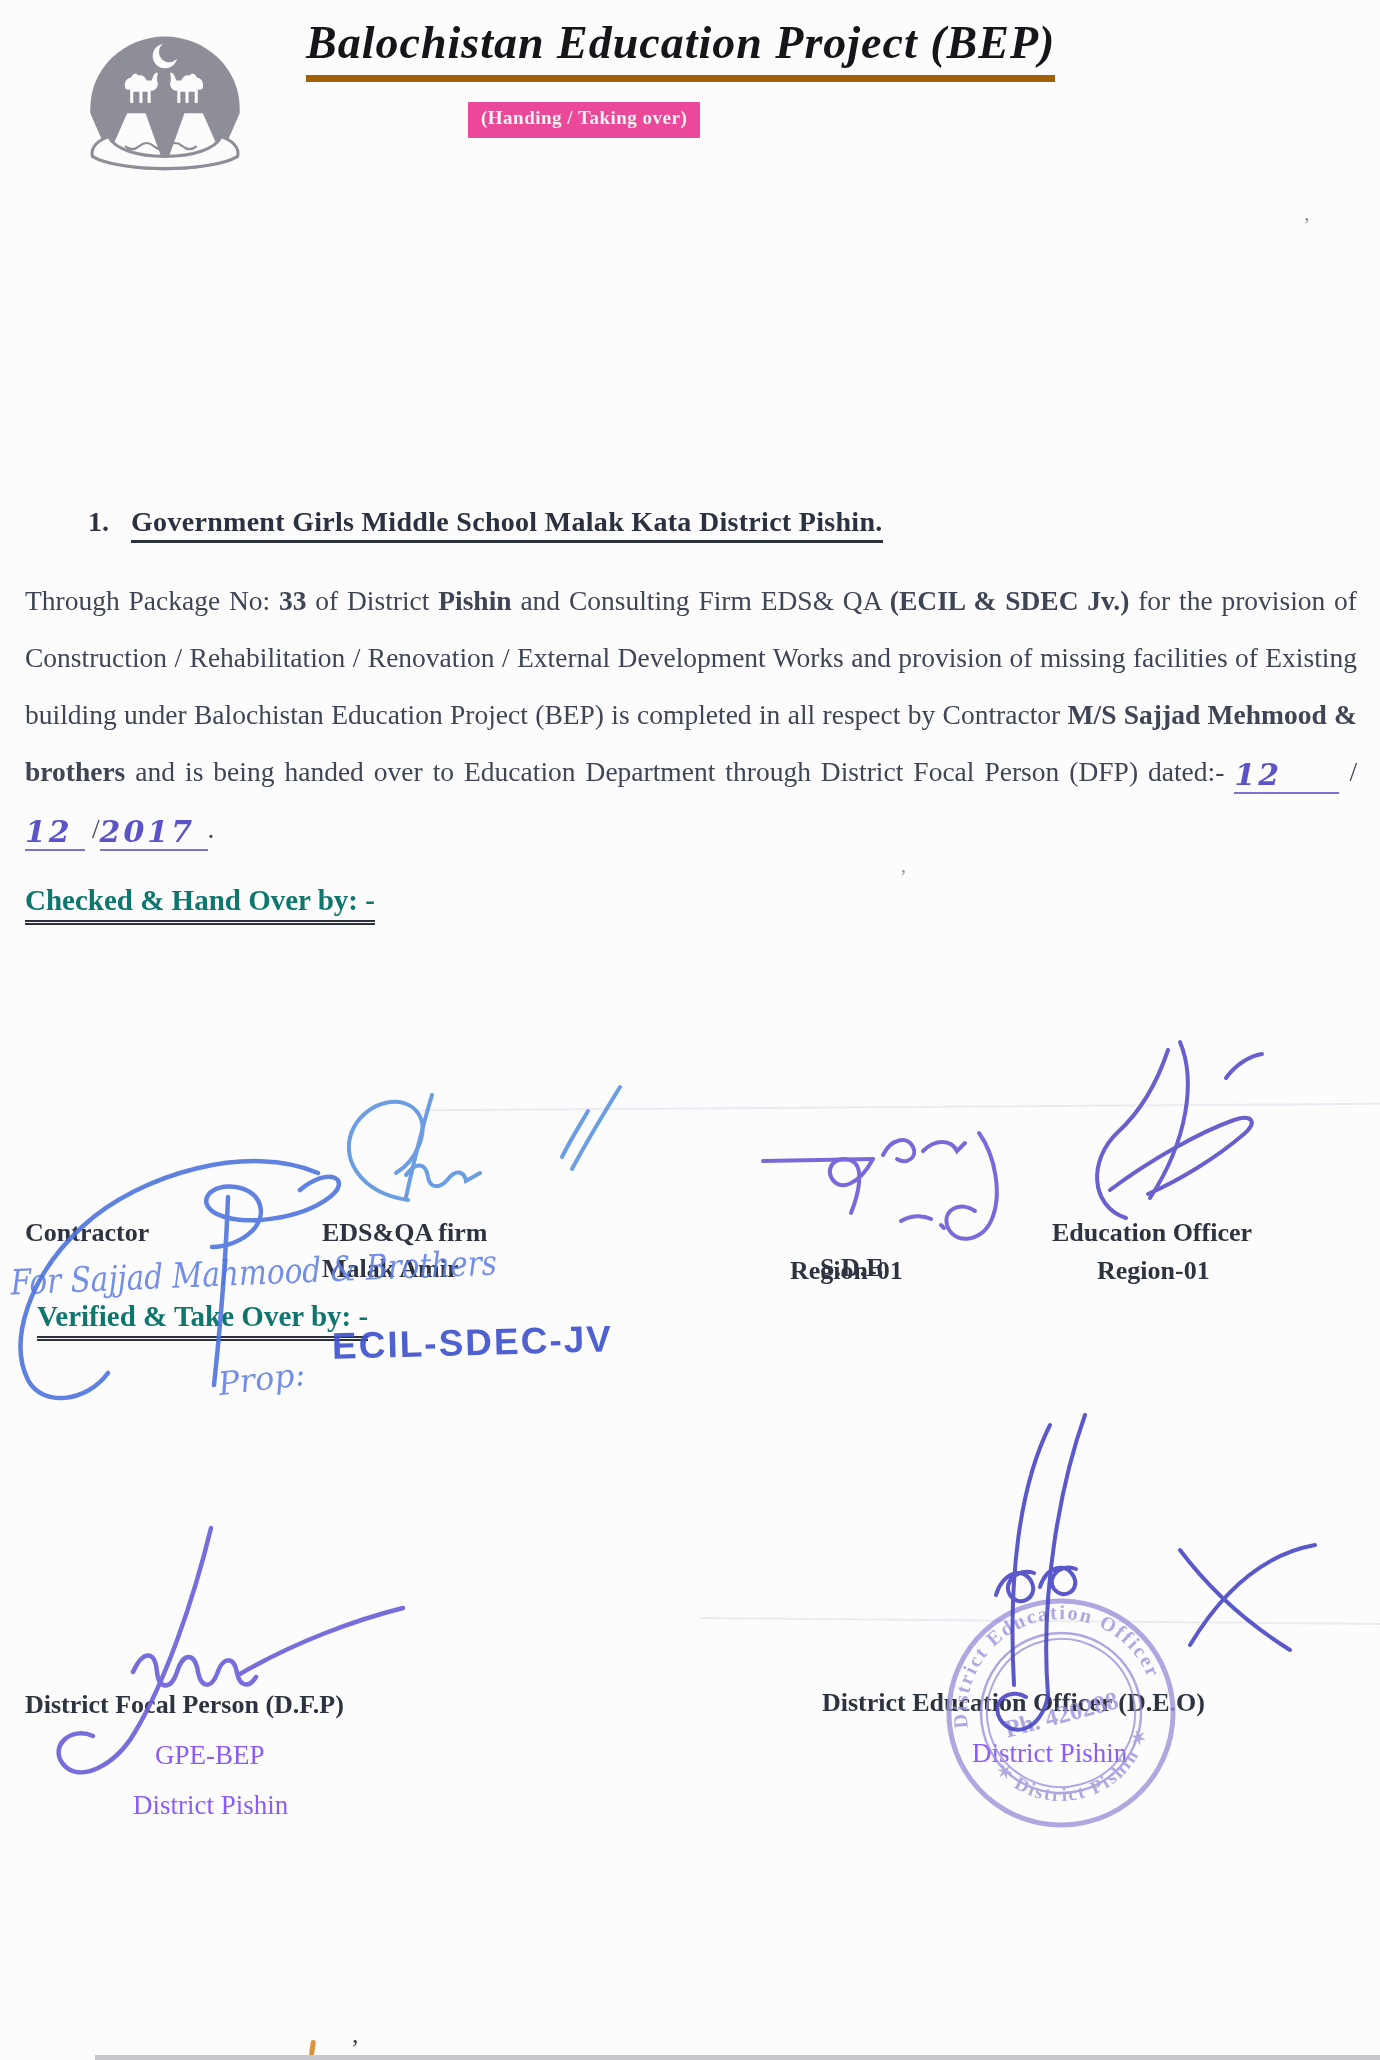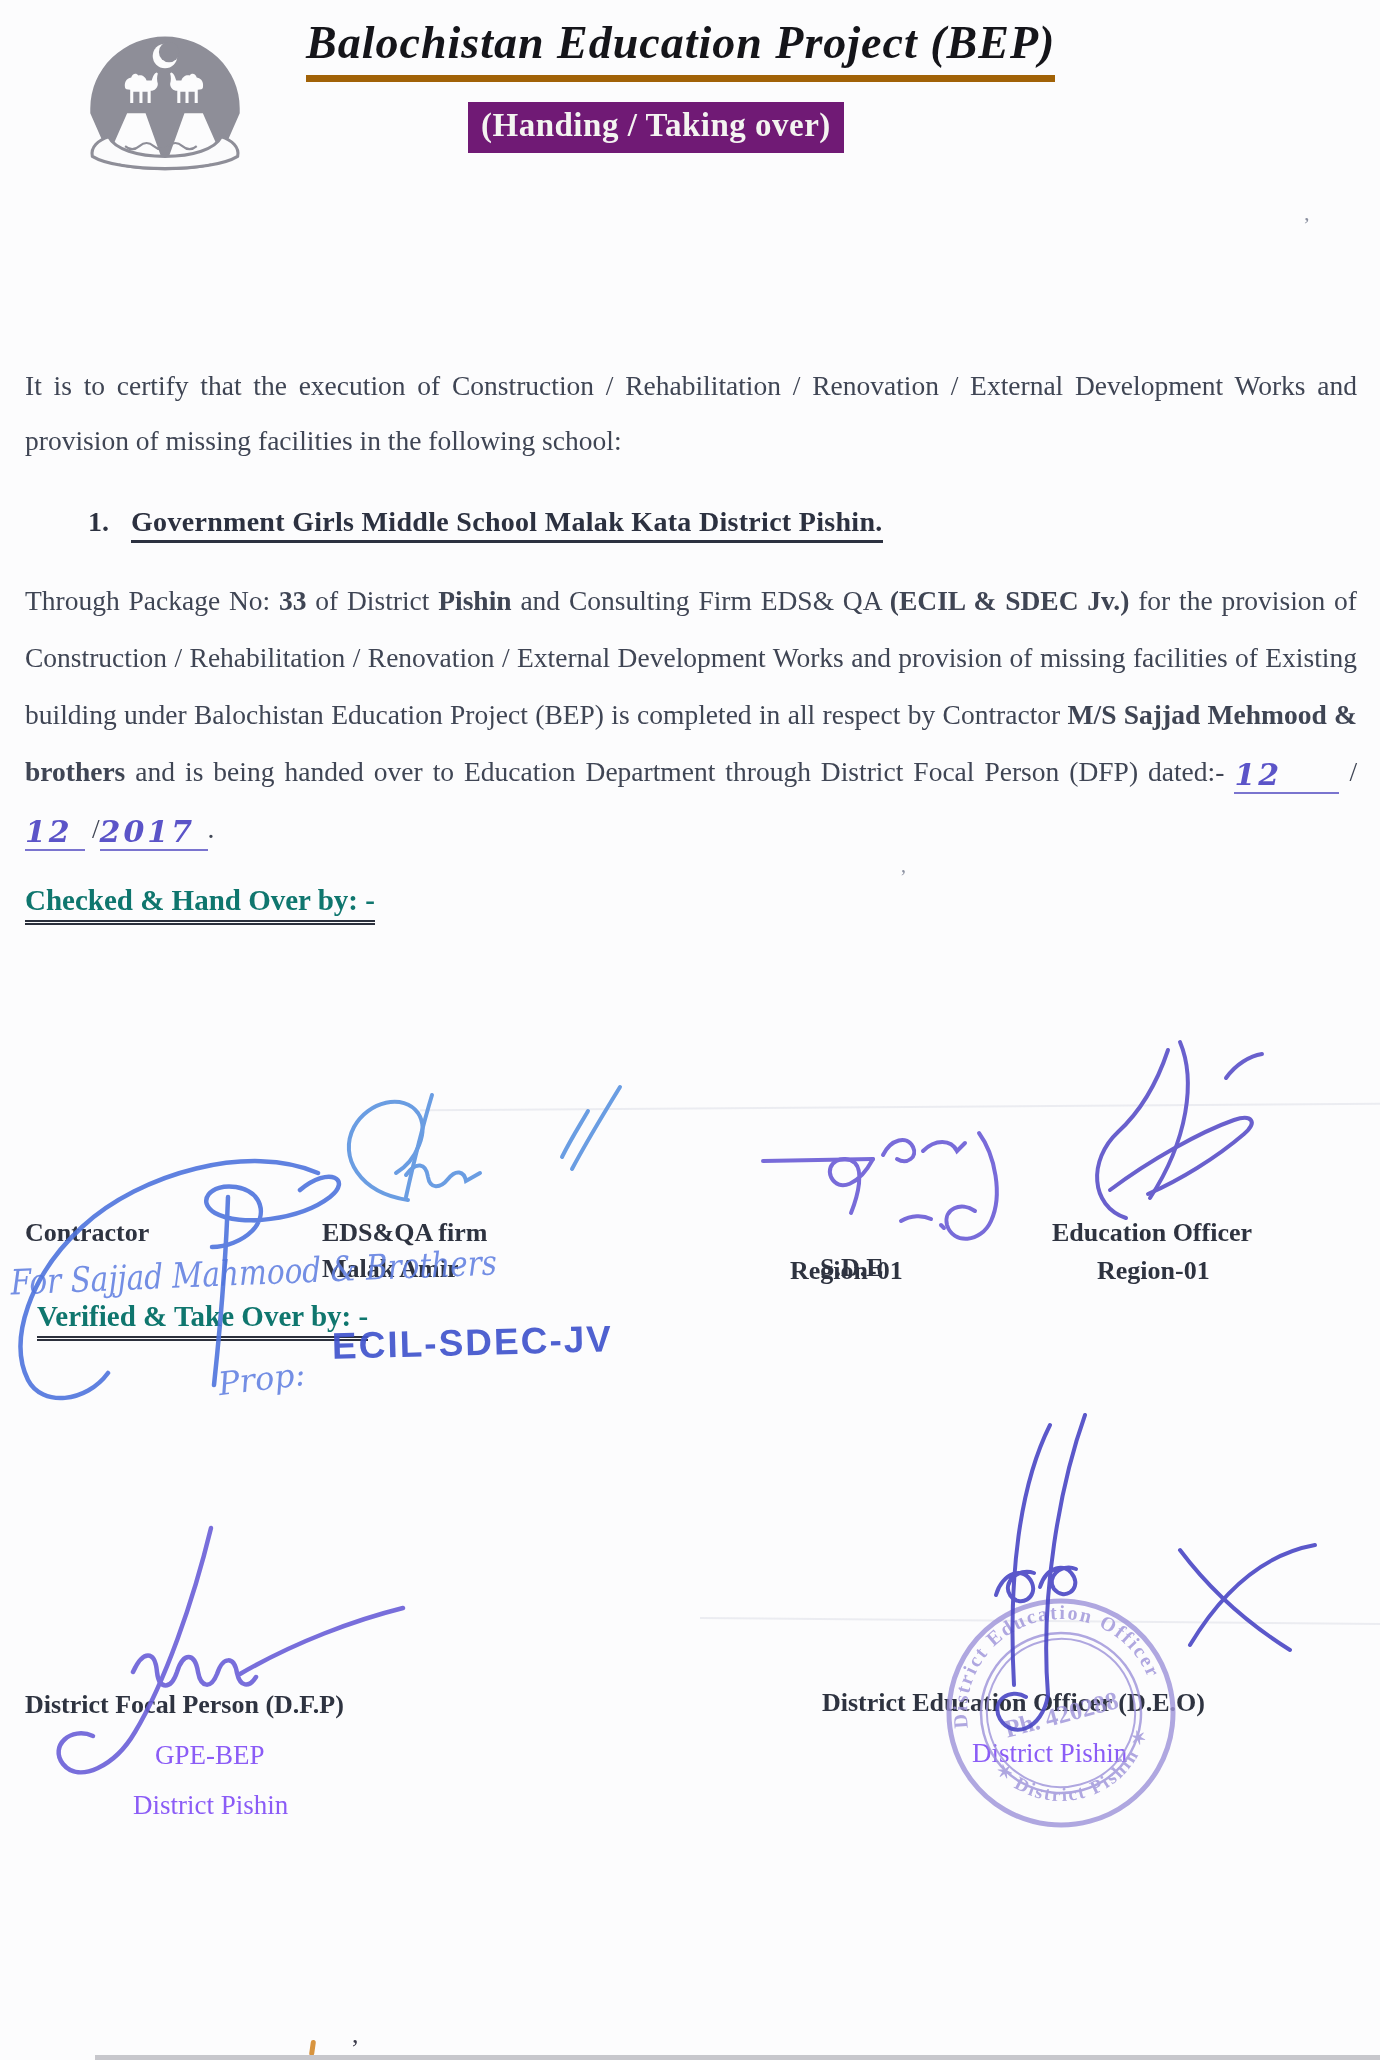--- a/index.html
+++ b/index.html
@@ -1,21 +1,21 @@
 <!DOCTYPE html>
 <html><head>
 <meta charset="utf-8">
 <style>
   html,body{margin:0;padding:0;background:#e8e8ea;}
   .page{position:relative;width:1380px;height:2060px;background:#fcfcfd;overflow:hidden;
         font-family:"Liberation Serif","DejaVu Serif",serif;color:#3d4352;}
   .abs{position:absolute;}
   .doc-title{font-size:46px;font-weight:bold;font-style:italic;color:#15151a;
              border-bottom:7px solid #a16207;padding-bottom:6px;letter-spacing:1px;white-space:nowrap;}
-  .badge{background:#701a75;color:#f4f4f1;font-weight:bold;font-size:33px;
+  .badge{background:#ec4899;color:#f4f4f1;font-weight:bold;font-size:19px;
          padding:5px 13px 9px 13px;letter-spacing:.5px;white-space:nowrap;}
   .para{font-size:27.5px;text-align:justify;width:1332px;color:#3f4554;}
   .para.first{line-height:55px;}
   .para.main{line-height:57px;}
   .list-num{font-size:28px;font-weight:bold;color:#2c3140;}
   .school{font-size:28px;font-weight:bold;color:#2c3140;border-bottom:3px solid #2c3140;
           padding-bottom:3px;letter-spacing:.3px;white-space:nowrap;}
   .h-sec{font-size:29px;font-weight:bold;color:#0f766e;border-bottom:5px double #2b303c;
          padding-bottom:3px;white-space:nowrap;}
   .sig-label{font-size:26px;font-weight:bold;color:#2e3340;white-space:nowrap;}
@@ -53,23 +53,20 @@
       <path d="M40 147 C60 153 110 153 130 147" fill="none" stroke="#8e8e98" stroke-width="2"></path>
     </svg>
   </div>
 
   <div class="abs doc-title" style="left:306px;top:16px;">Balochistan Education Project (BEP)</div>
 
   <div class="abs badge" style="left:468px;top:102px;">(Handing / Taking over)</div>
 
   <div class="speck" style="left:1303px;top:212px;">’</div>
 
-  <p class="abs para first" style="left:25px;top:358px;margin:0;">
-    <span>It is to certify that the execution of Construction / Rehabilitation / Renovation / External Development Works and provision of missing facilities in the following school:</span>
-  </p>
 
   <div class="abs" style="left:88px;top:506px;">
     <span class="list-num">1.</span>
     <span class="school" style="margin-left:18px;">Government Girls Middle School Malak Kata District Pishin.</span>
   </div>
 
   <p class="abs para main" style="left:25px;top:572px;margin:0;">
     <span>Through Package No: </span><b>33</b><span> of District </span><b>Pishin</b><span> and Consulting Firm EDS&amp; QA </span><b>(ECIL &amp; SDEC Jv.)</b><span> for the provision of Construction / Rehabilitation / Renovation / External Development Works and provision of missing facilities of Existing building under Balochistan Education Project (BEP) is completed in all respect by Contractor </span><b>M/S Sajjad Mehmood &amp; brothers</b><span> and is being handed over to Education Department through District Focal Person (DFP) dated:- </span><span class="hand date-slot" style="width:105px;">12</span> <span>/</span><span class="hand date-slot" style="width:60px;">12</span> <span>/</span><span class="hand date-slot" style="width:108px;">2017</span><span>.</span>
   </p>
 

